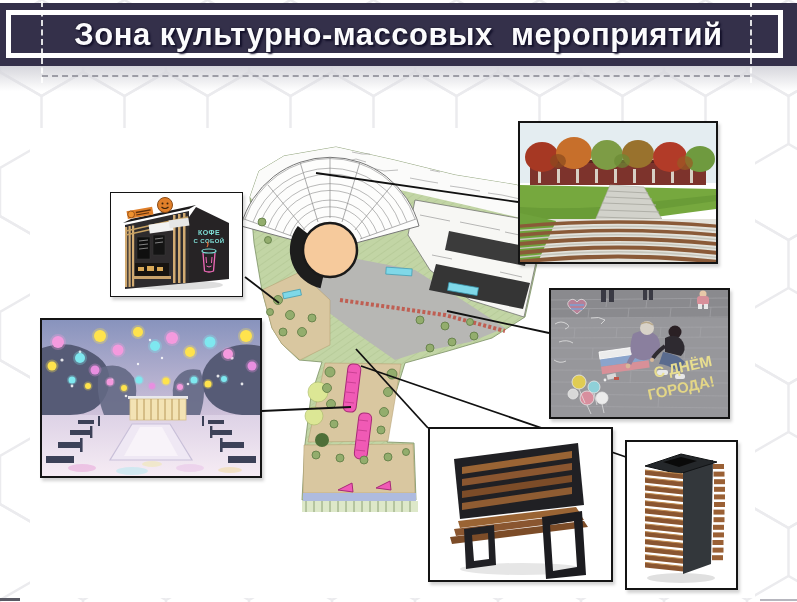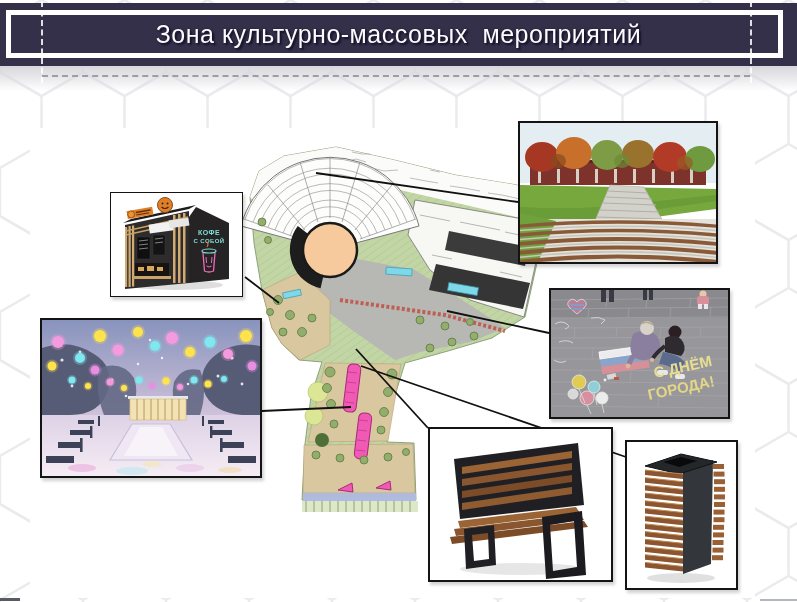--- a/index.html
+++ b/index.html
@@ -7,21 +7,21 @@
          font-family:"Liberation Sans","DejaVu Sans",sans-serif;}
   .hexbg{position:absolute;left:0;top:0;}
   .under-banner-fade{position:absolute;left:0;top:66px;width:797px;height:28px;
     background:linear-gradient(180deg,#d6d6dc 0%,rgba(255,255,255,0) 90%);}
   .content-mask{position:absolute;left:30px;top:128px;width:725px;height:470px;background:#fff;}
   .banner{position:absolute;left:0;top:3px;width:797px;height:63px;background:#34304a;}
   .banner-inner{position:absolute;left:6px;top:7px;width:777px;height:48px;
     border:5px solid #ffffff;box-sizing:border-box;}
   .banner-title{position:absolute;left:0;top:0;width:100%;height:100%;
     display:flex;align-items:center;justify-content:center;
-    color:#fbfbfd;font-size:25px;font-weight:normal;letter-spacing:.5px;white-space:pre;
+    color:#fbfbfd;font-size:31px;font-weight:bold;letter-spacing:.5px;white-space:pre;
     text-shadow:2px 2px 2px #14112b, 0 0 2px rgba(0,0,0,.6);}
   .guide-v{position:absolute;top:1px;height:82px;width:0;border-left:2px dashed rgba(255,255,255,.85);}
   .guide-h{position:absolute;left:42px;top:75px;width:708px;height:0;border-top:2px dashed #9d9da6;}
   .tick-bl{position:absolute;left:0;top:598px;width:20px;height:3px;background:#5a5a64;}
   .tick-br{position:absolute;left:760px;top:599px;width:37px;height:2px;background:#b6b6be;}
   .scene{position:absolute;left:0;top:0;}
   .pbox{position:absolute;background:#fff;border:2px solid #141414;box-sizing:border-box;
         box-shadow:2px 3px 3px rgba(0,0,0,.18);}
   .pbox svg{display:block;}
   .neon{font-weight:bold;letter-spacing:.4px;}

